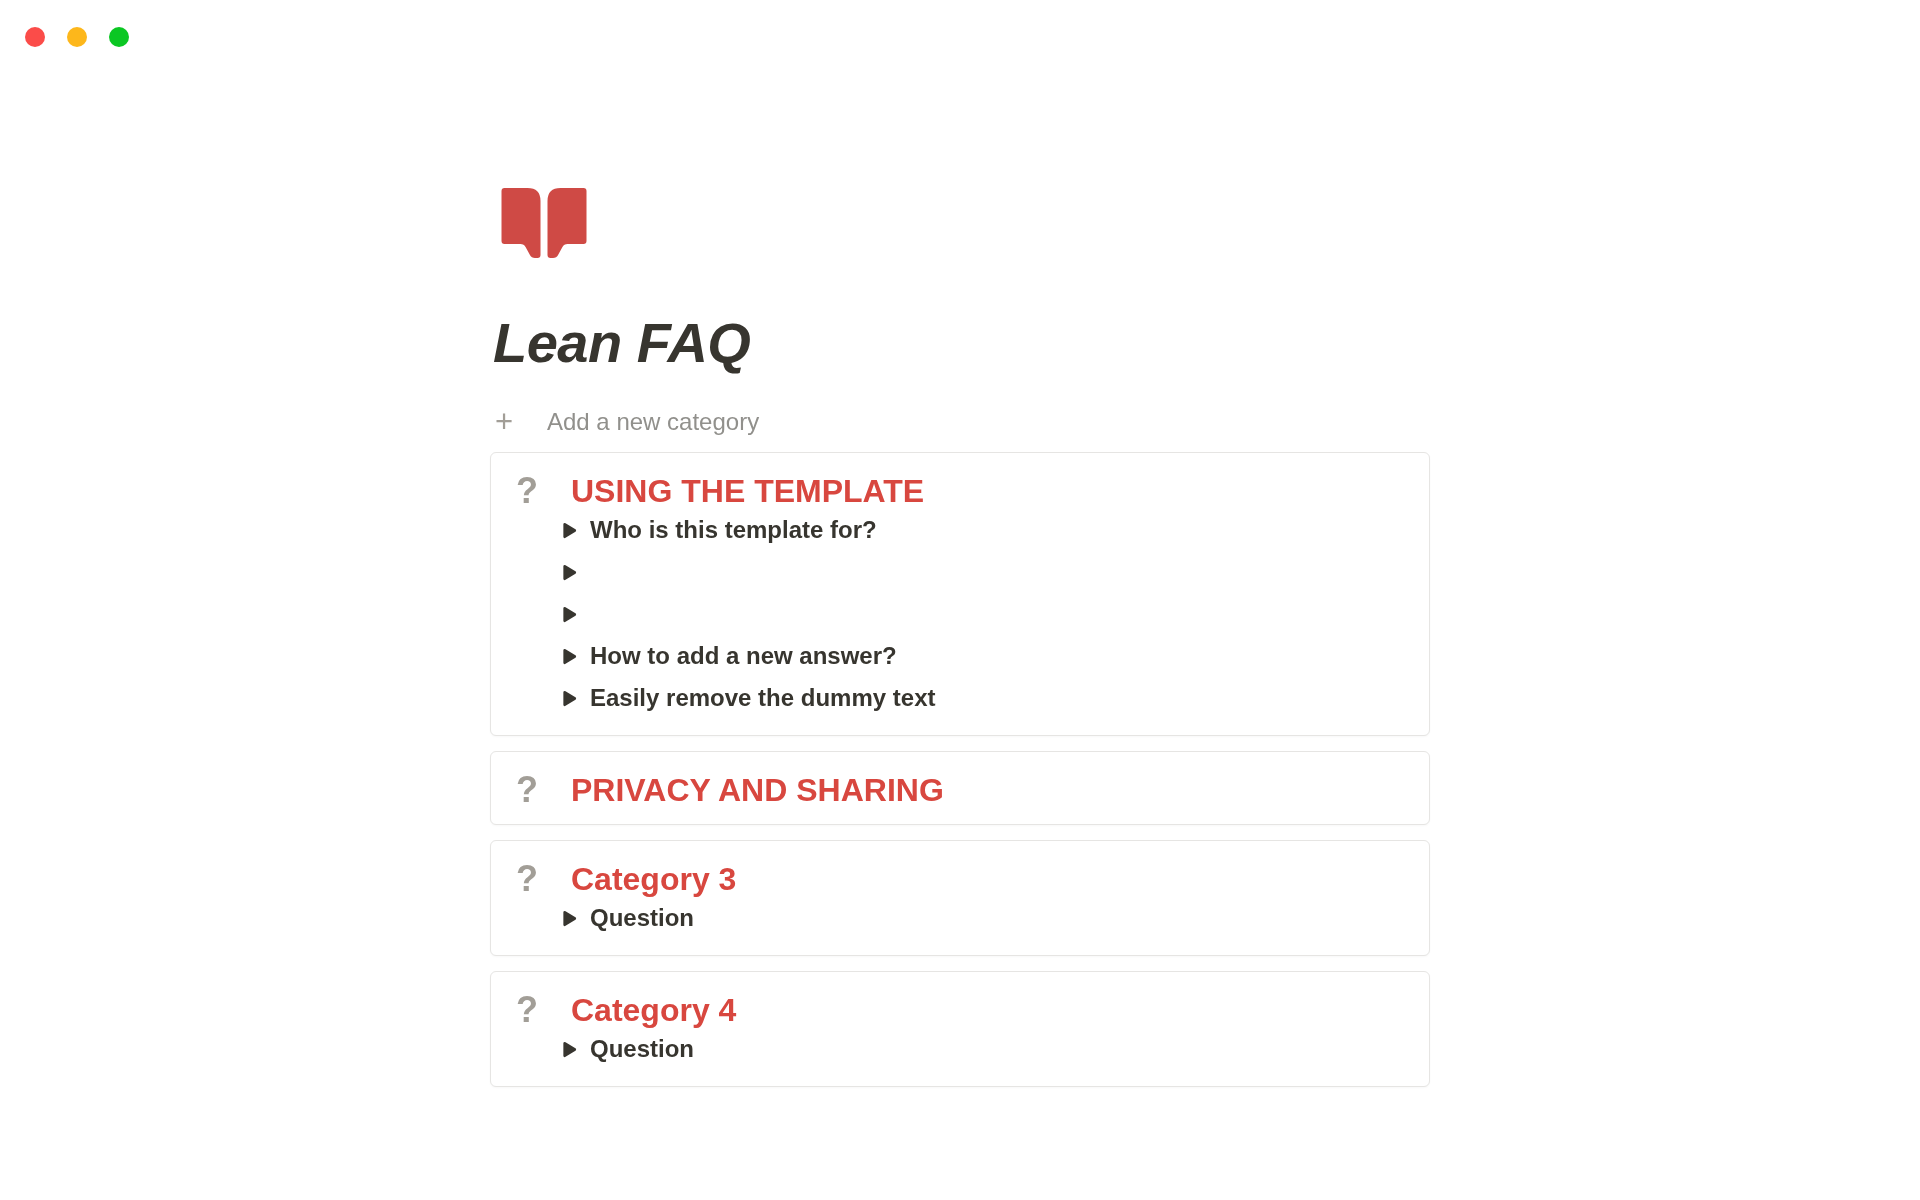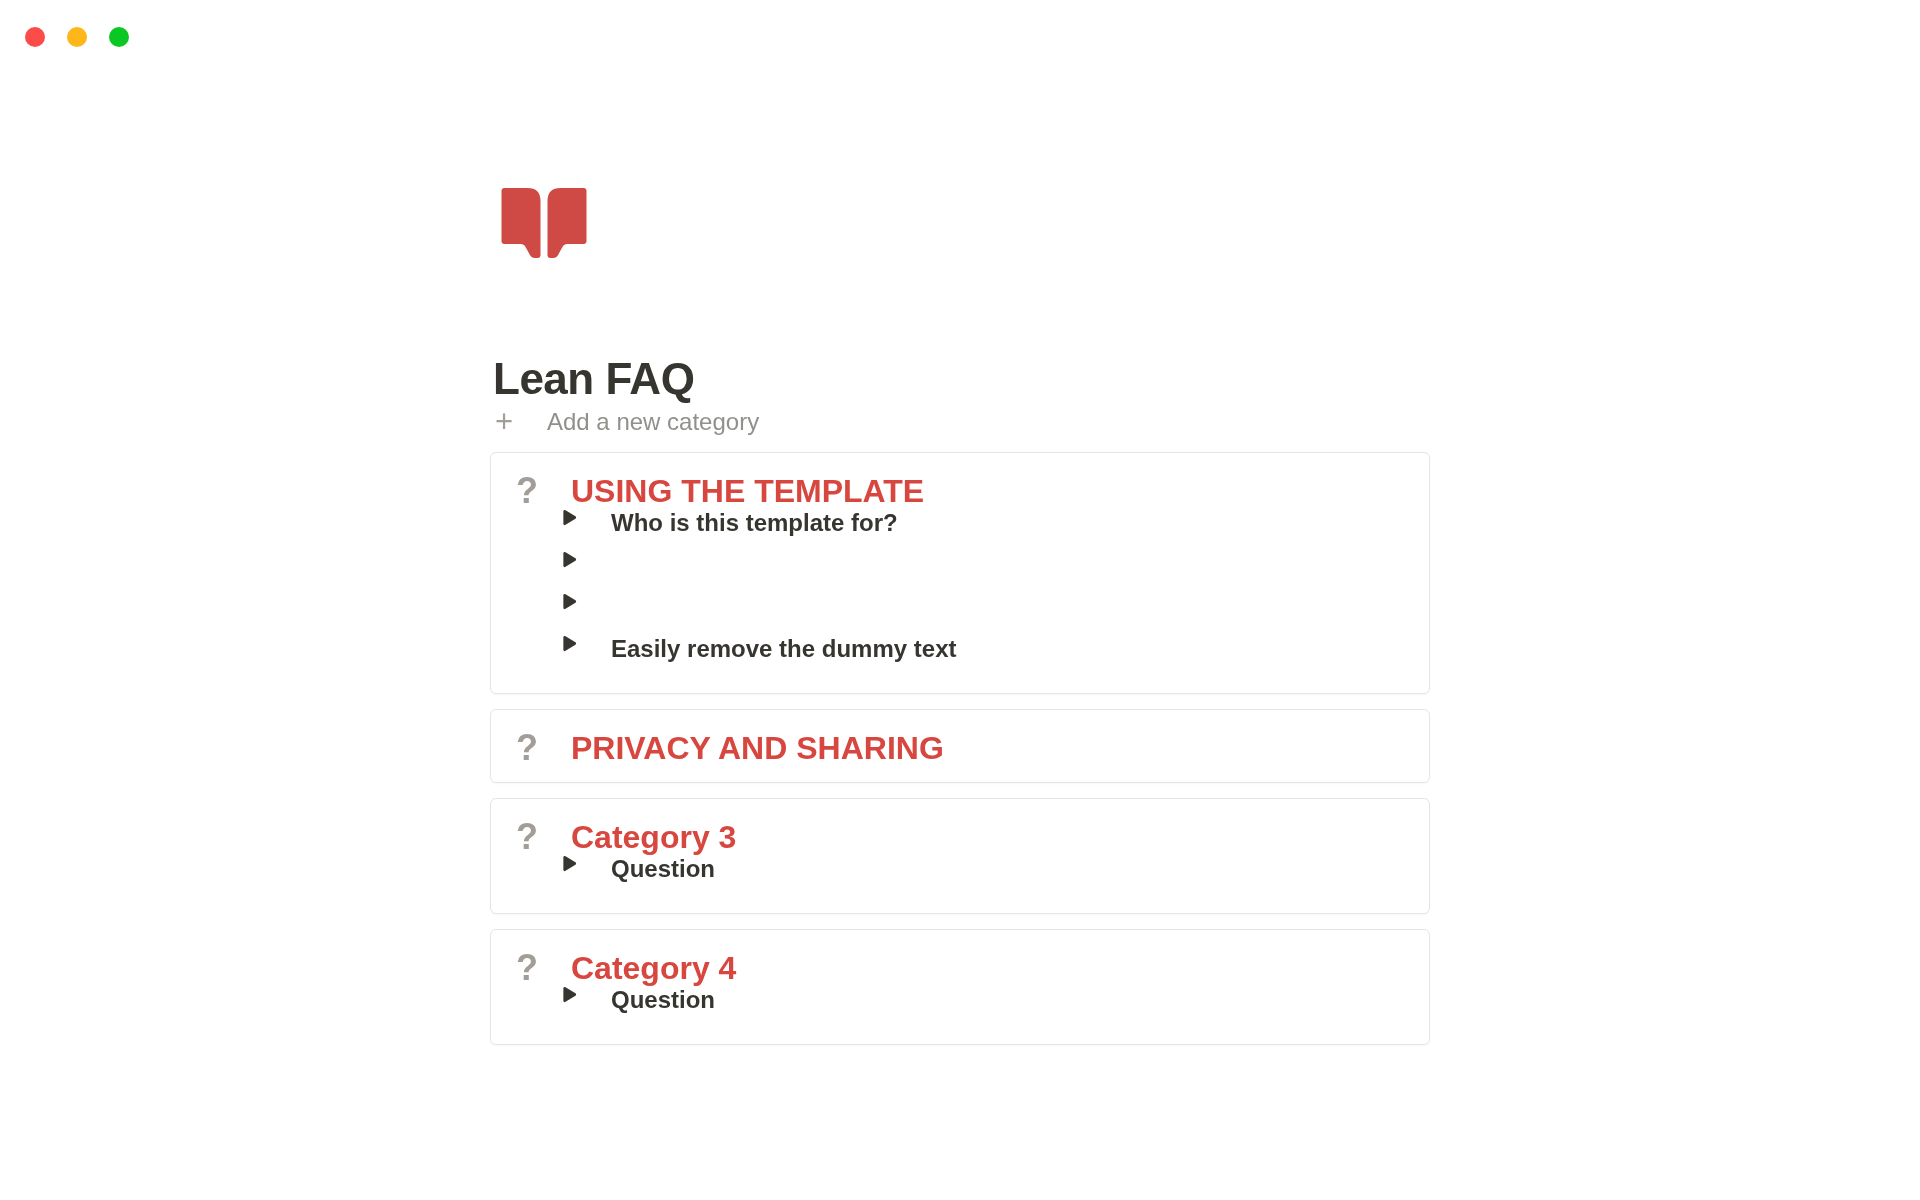--- a/index.html
+++ b/index.html
@@ -26,23 +26,23 @@
   .dot.green{background:var(--traffic-zoom);}
 
   .page-icon{
     position:absolute; left:501px; top:188px;
     width:86px; height:70px; cursor:pointer;
   }
   .page-icon svg{display:block;width:100%;height:100%;}
   .page-icon path{fill:var(--book-red);}
 
   .page-title{
-    position:absolute; left:493px; top:347px;
-    font-size:44px; line-height:64px; font-weight:700;
-    letter-spacing:-0.5px; color:var(--text); cursor:text;
+    position:absolute; left:493px; top:311px;
+    font-size:56px; line-height:64px; font-weight:700;
+    letter-spacing:-0.5px; color:var(--text); cursor:text;font-style:italic;
   }
 
   .add-category{
     position:absolute; left:495px; top:404px;
     height:36px; display:flex; align-items:center; cursor:pointer;
     color:var(--muted-gray);
   }
   .add-category .plus{
     font-size:31px; font-weight:400; line-height:30px;
     width:24px; text-align:left; color:var(--icon-gray);
@@ -70,21 +70,21 @@
     margin-left:20px; width:32px; flex:none; text-align:center;
     font-size:36px; line-height:36px; font-weight:700;
     color:var(--icon-gray);
   }
   .card-title{
     margin-left:28px; font-size:32px; font-weight:700;
     color:var(--category-red); white-space:nowrap;
   }
   .q-list{display:block;}
   .q-row{
-    height:42px; display:flex; align-items:flex-start;gap:21px;
+    height:42px; display:flex; align-items:center;
   }
   .tri{
     margin-left:70px; width:17px; height:17px; flex:none;
   }
   .tri polygon{
     fill:var(--text); stroke:var(--text);
     stroke-width:3; stroke-linejoin:round;
   }
   .q-text{
     margin-left:12px; font-size:24px; font-weight:700;
@@ -135,20 +135,26 @@
       <polygon points="4,2.5 14.5,9 4,15.5"></polygon>
     </svg>
   </div>
 
   <div class="q-row">
     <svg class="tri" viewBox="0 0 18 18">
       <polygon points="4,2.5 14.5,9 4,15.5"></polygon>
     </svg>
   </div>
 
+  <div class="q-row">
+    <svg class="tri" viewBox="0 0 18 18">
+      <polygon points="4,2.5 14.5,9 4,15.5"></polygon>
+    </svg>
+    <span class="q-text">How to add a new answer?</span>
+  </div>
 
   <div class="q-row">
     <svg class="tri" viewBox="0 0 18 18">
       <polygon points="4,2.5 14.5,9 4,15.5"></polygon>
     </svg>
     <span class="q-text">Easily remove the dummy text</span>
   </div>
 </div>
   </section>
 

